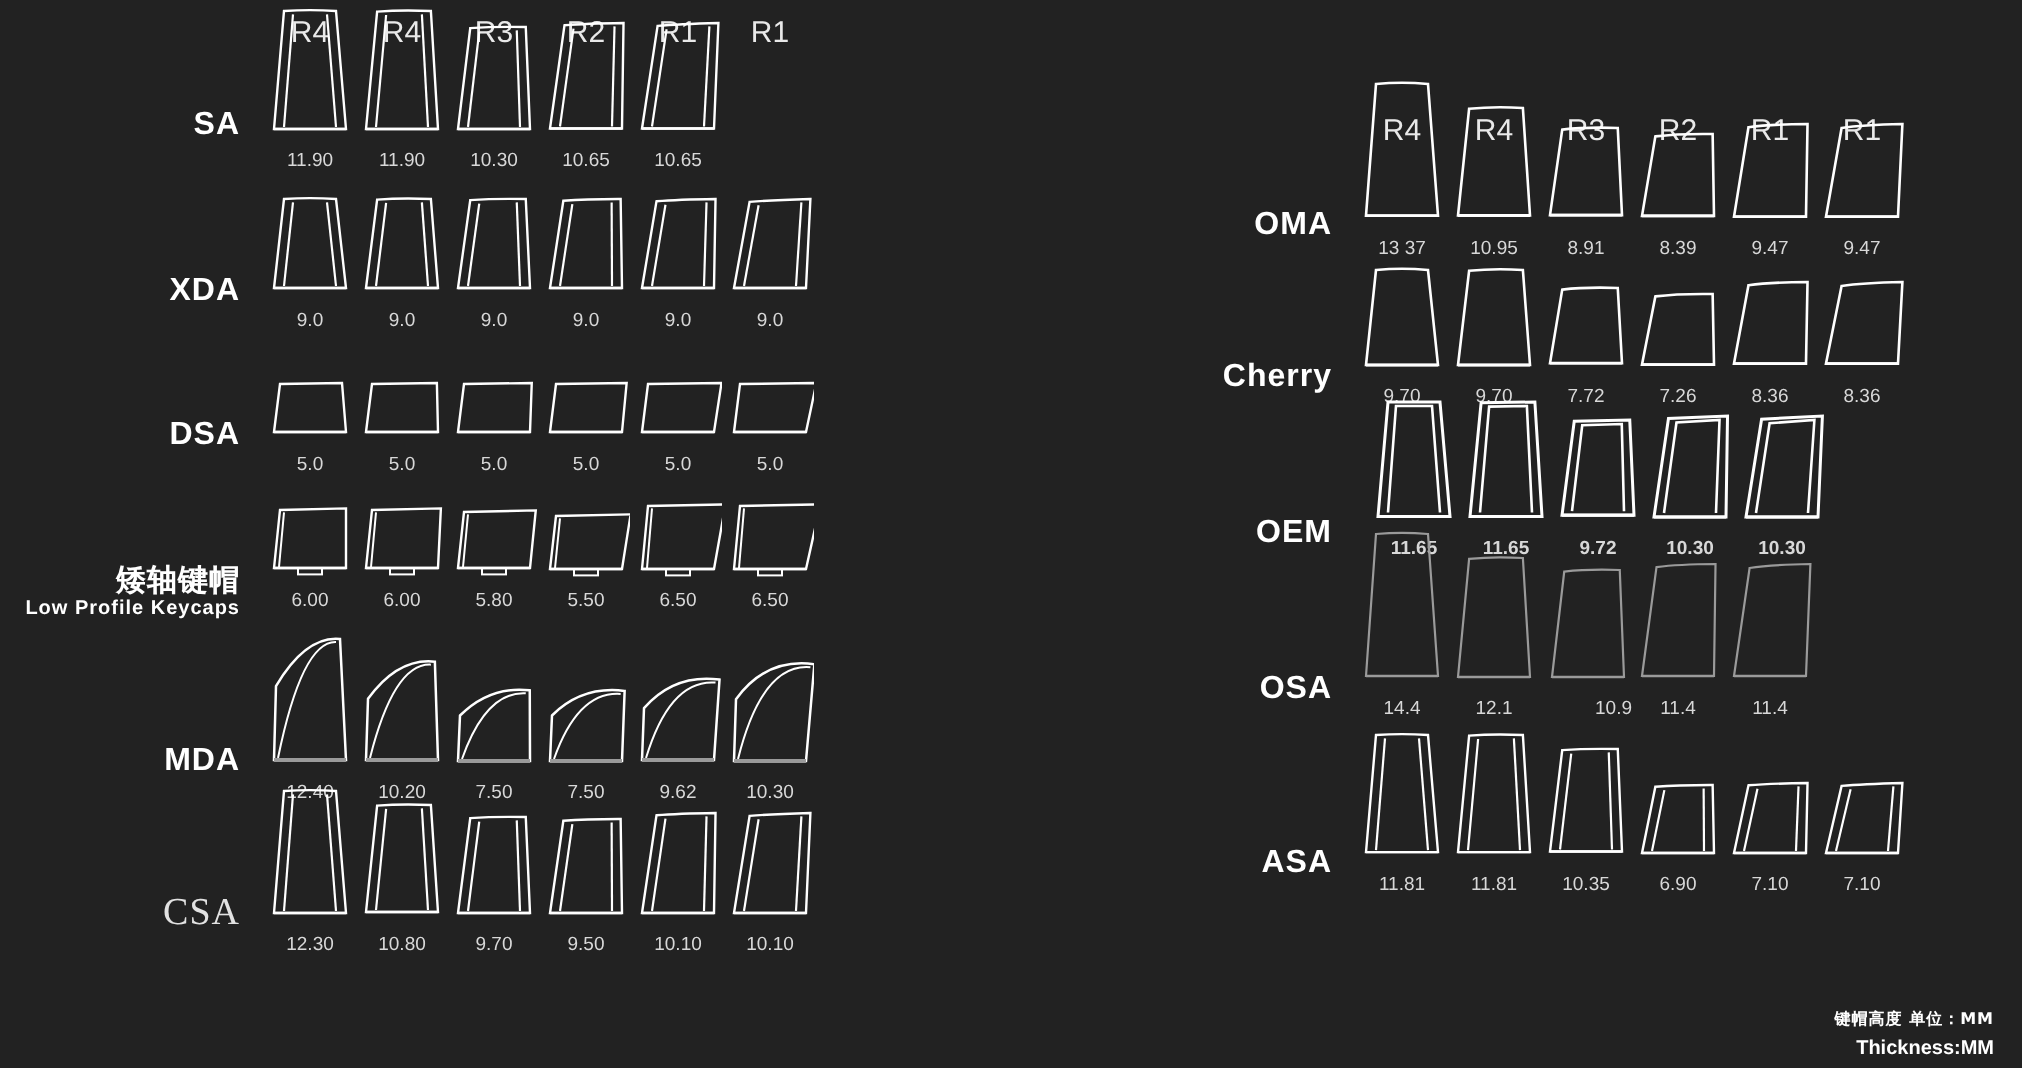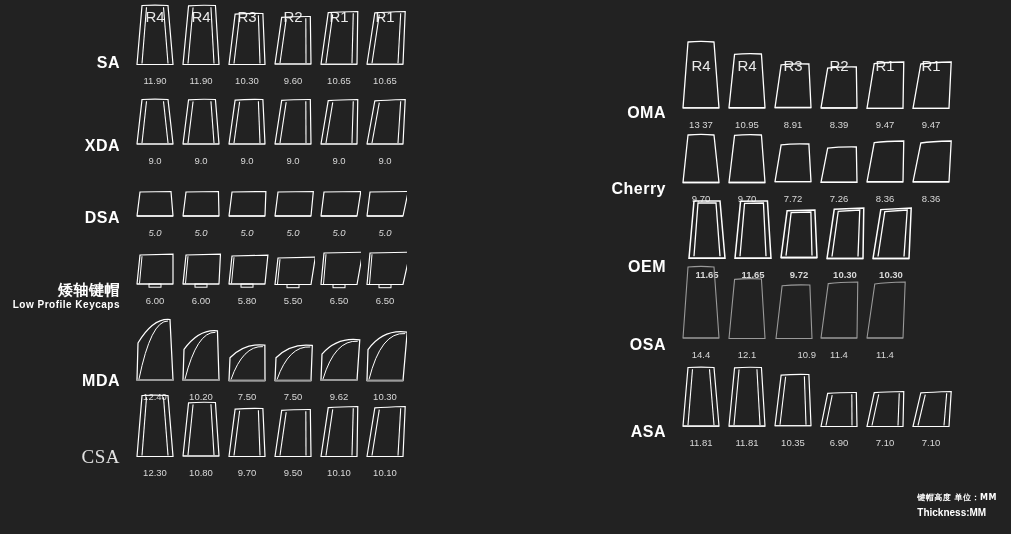--- a/index.html
+++ b/index.html
@@ -57,21 +57,21 @@
   .cap-art{display:block;}
   .cap-val{
     font-size:9.5px;
     color:#d8d8d8;
     margin-top:2px;
     font-family:"Liberation Sans", sans-serif;
     white-space:nowrap;
   }
 
   .footer{
-    position:absolute;right:14px;bottom:16px;
+    position:absolute;right:14px;bottom:4px;text-align:right;
   }
   .footer .f-cn{
     font-size:8px;font-weight:bold;color:#ffffff;letter-spacing:.5px;
     font-family:"DejaVu Sans", sans-serif;
   }
   .footer .f-en{
     font-size:10px;font-weight:bold;color:#ffffff;margin-top:4px;
     font-family:"Liberation Sans", sans-serif;
   }
 </style>
@@ -120,31 +120,20 @@
       <path d="M 4 52.5 L 10.12 2.076 Q 22 1.176 37.88 1.5 L 40 52.5 Z" fill="none" stroke="#ffffff" stroke-width="1.2"></path>
       <path d="M 9 51.5 L 14.62 3.7760000000000002" fill="none" stroke="#ffffff" stroke-width="1.1"></path>
       <path d="M 35 51.5 L 33.38 3.2" fill="none" stroke="#ffffff" stroke-width="1.1"></path>
       <path d="M 4 52.5 L 40 52.5" stroke="#ffffff" stroke-width="1.2" fill="none"></path>
               </svg>
             </div>
             <div class="cap-val">10.30</div>
           </div>
           <div class="cap-cell" style="width: 46px;">
             <div style="line-height: 0;">
-              <svg class="cap-art" width="44" height="58" viewBox="0 0 44 58">
-      <path d="M 4 49 L 10.68 2.364 Q 22 1.464 39.32 1.5 L 40 49 Z" fill="none" stroke="#ffffff" stroke-width="1.2"></path>
-      <path d="M 9 48 L 15.18 4.064" fill="none" stroke="#ffffff" stroke-width="1.1"></path>
-      <path d="M 35 48 L 34.82 3.2" fill="none" stroke="#ffffff" stroke-width="1.1"></path>
-      <path d="M 4 49 L 40 49" stroke="#ffffff" stroke-width="1.2" fill="none"></path>
-              </svg>
-            </div>
-            <div class="cap-val">9.60</div>
-          </div>
-          <div class="cap-cell" style="width: 46px;">
-            <div style="line-height: 0;">
               <svg class="cap-art" width="44" height="63.25" viewBox="0 0 44 63.25">
       <path d="M 4 54.25 L 11.24 2.652 Q 22 1.7519999999999998 40.76 1.5 L 40 54.25 Z" fill="none" stroke="#ffffff" stroke-width="1.2"></path>
       <path d="M 9 53.25 L 15.74 4.352" fill="none" stroke="#ffffff" stroke-width="1.1"></path>
       <path d="M 35 53.25 L 36.26 3.2" fill="none" stroke="#ffffff" stroke-width="1.1"></path>
       <path d="M 4 54.25 L 40 54.25" stroke="#ffffff" stroke-width="1.2" fill="none"></path>
               </svg>
             </div>
             <div class="cap-val">10.65</div>
           </div>
           <div class="cap-cell" style="width: 46px;">
@@ -222,21 +211,21 @@
       <path d="M 4 46 L 11.8 2.94 Q 22 2.04 42.2 1.5 L 40 46 Z" fill="none" stroke="#ffffff" stroke-width="1.2"></path>
       <path d="M 9 45 L 16.3 4.640000000000001" fill="none" stroke="#ffffff" stroke-width="1.1"></path>
       <path d="M 35 45 L 37.7 3.2" fill="none" stroke="#ffffff" stroke-width="1.1"></path>
       <path d="M 4 46 L 40 46" stroke="#ffffff" stroke-width="1.2" fill="none"></path>
               </svg>
             </div>
             <div class="cap-val">9.0</div>
           </div>
         </div>
         <div class="prof-name" style="right: 480px; top: 210px; width: 180px;">DSA</div>
-        <div class="profile-row" style="left: 132px; top: 0px; height: 238px; font-style: italic;">
+        <div class="profile-row" style="left: 132px; top: 0px; height: 238px;">
           <div class="cap-cell" style="width: 46px;">
             <div style="line-height: 0;">
               <svg class="cap-art" width="44" height="35" viewBox="0 0 44 35">
       <path d="M 4 26 L 7 2 L 38 1.5 L 40 26 Z" fill="none" stroke="#ffffff" stroke-width="1.2"></path>
       <path d="M 4 26 L 40 26" stroke="#ffffff" stroke-width="1.3" fill="none"></path>
               </svg>
             </div>
             <div class="cap-val">5.0</div>
           </div>
           <div class="cap-cell" style="width: 46px;">

